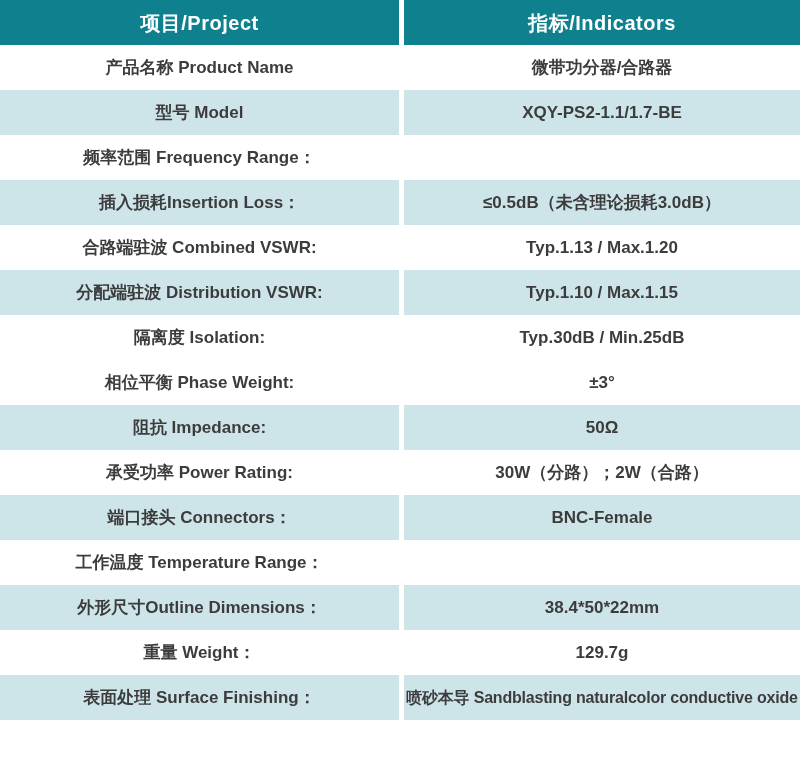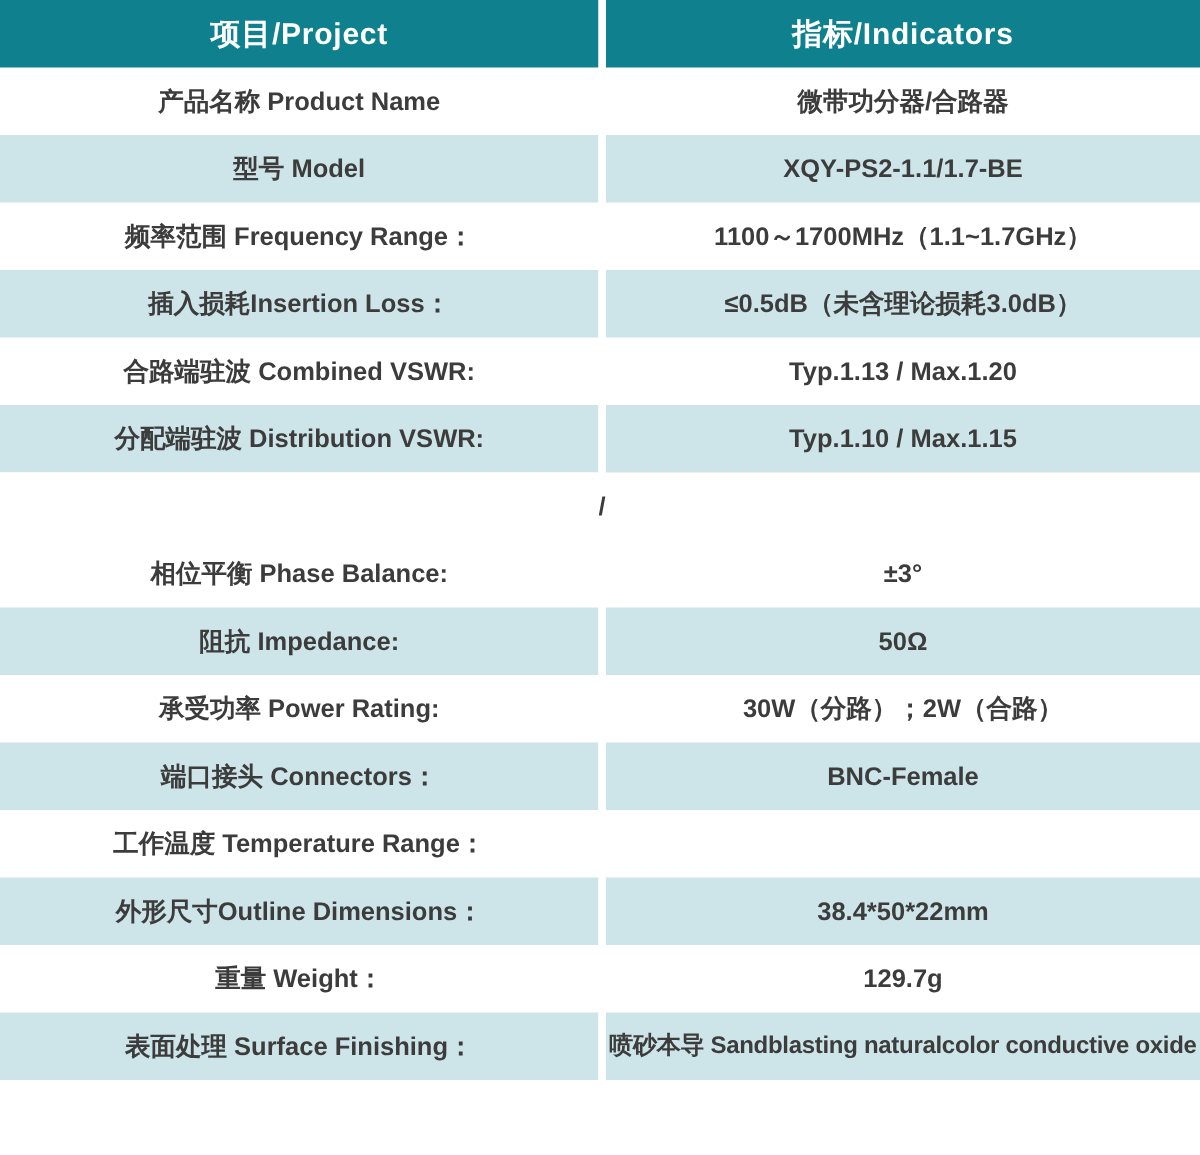--- a/index.html
+++ b/index.html
@@ -75,21 +75,20 @@
 
   <div class="row alt">
     <div class="cell label-cell">型号 Model</div>
     <div class="gap"></div>
     <div class="cell value-cell">XQY-PS2-1.1/1.7-BE</div>
   </div>
 
   <div class="row">
     <div class="cell label-cell">频率范围 Frequency Range：</div>
     <div class="gap"></div>
-    <div class="cell value-cell">1100～1700MHz（1.1~1.7GHz）</div>
   </div>
 
   <div class="row alt">
     <div class="cell label-cell">插入损耗Insertion Loss：</div>
     <div class="gap"></div>
     <div class="cell value-cell">≤0.5dB（未含理论损耗3.0dB）</div>
   </div>
 
   <div class="row">
     <div class="cell label-cell">合路端驻波 Combined VSWR:</div>
@@ -97,27 +96,28 @@
     <div class="cell value-cell">Typ.1.13 / Max.1.20</div>
   </div>
 
   <div class="row alt">
     <div class="cell label-cell">分配端驻波 Distribution VSWR:</div>
     <div class="gap"></div>
     <div class="cell value-cell">Typ.1.10 / Max.1.15</div>
   </div>
 
   <div class="row">
+    <div class="cell label-cell">隔离度 Isolation:</div>
     <div class="gap"></div>
     <div class="cell value-cell">Typ.30dB / Min.25dB</div>
   </div>
 
 
   <div class="row">
-    <div class="cell label-cell">相位平衡 Phase Balance:</div>
+    <div class="cell label-cell">相位平衡 Phase Weight:</div>
     <div class="gap"></div>
     <div class="cell value-cell">±3°</div>
   </div>
 
   <div class="row alt">
     <div class="cell label-cell">阻抗 Impedance:</div>
     <div class="gap"></div>
     <div class="cell value-cell">50Ω</div>
   </div>
 

